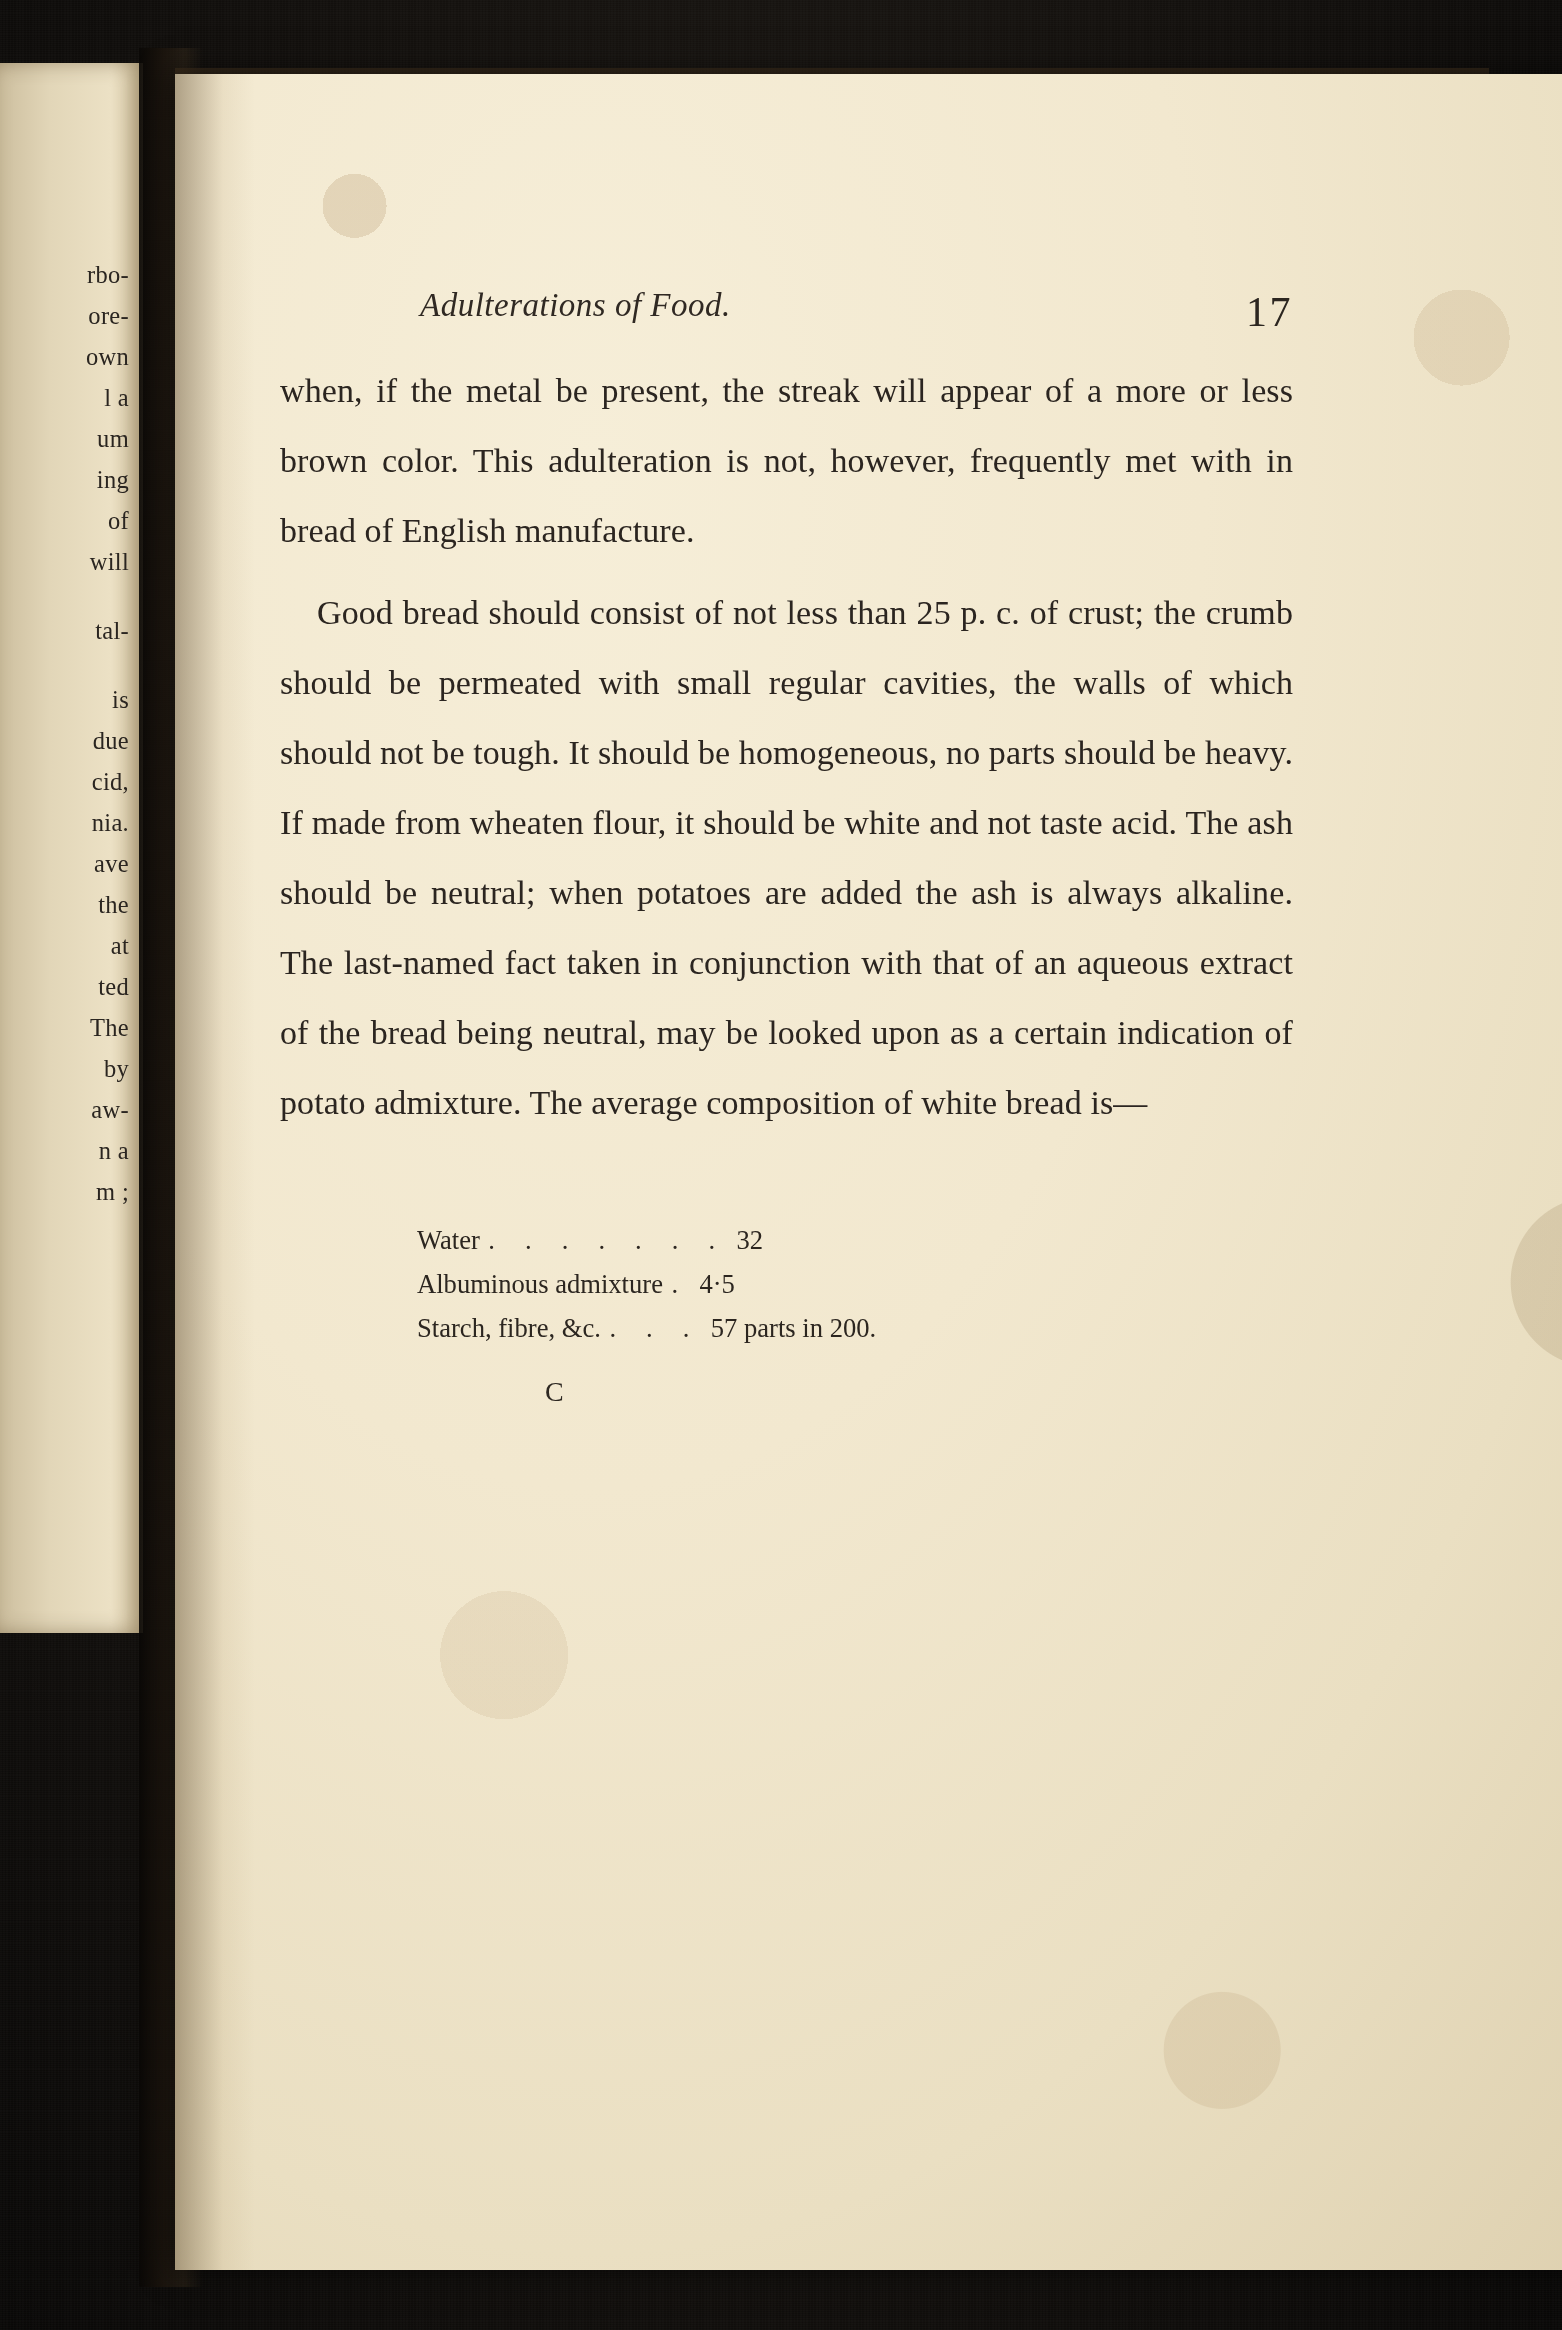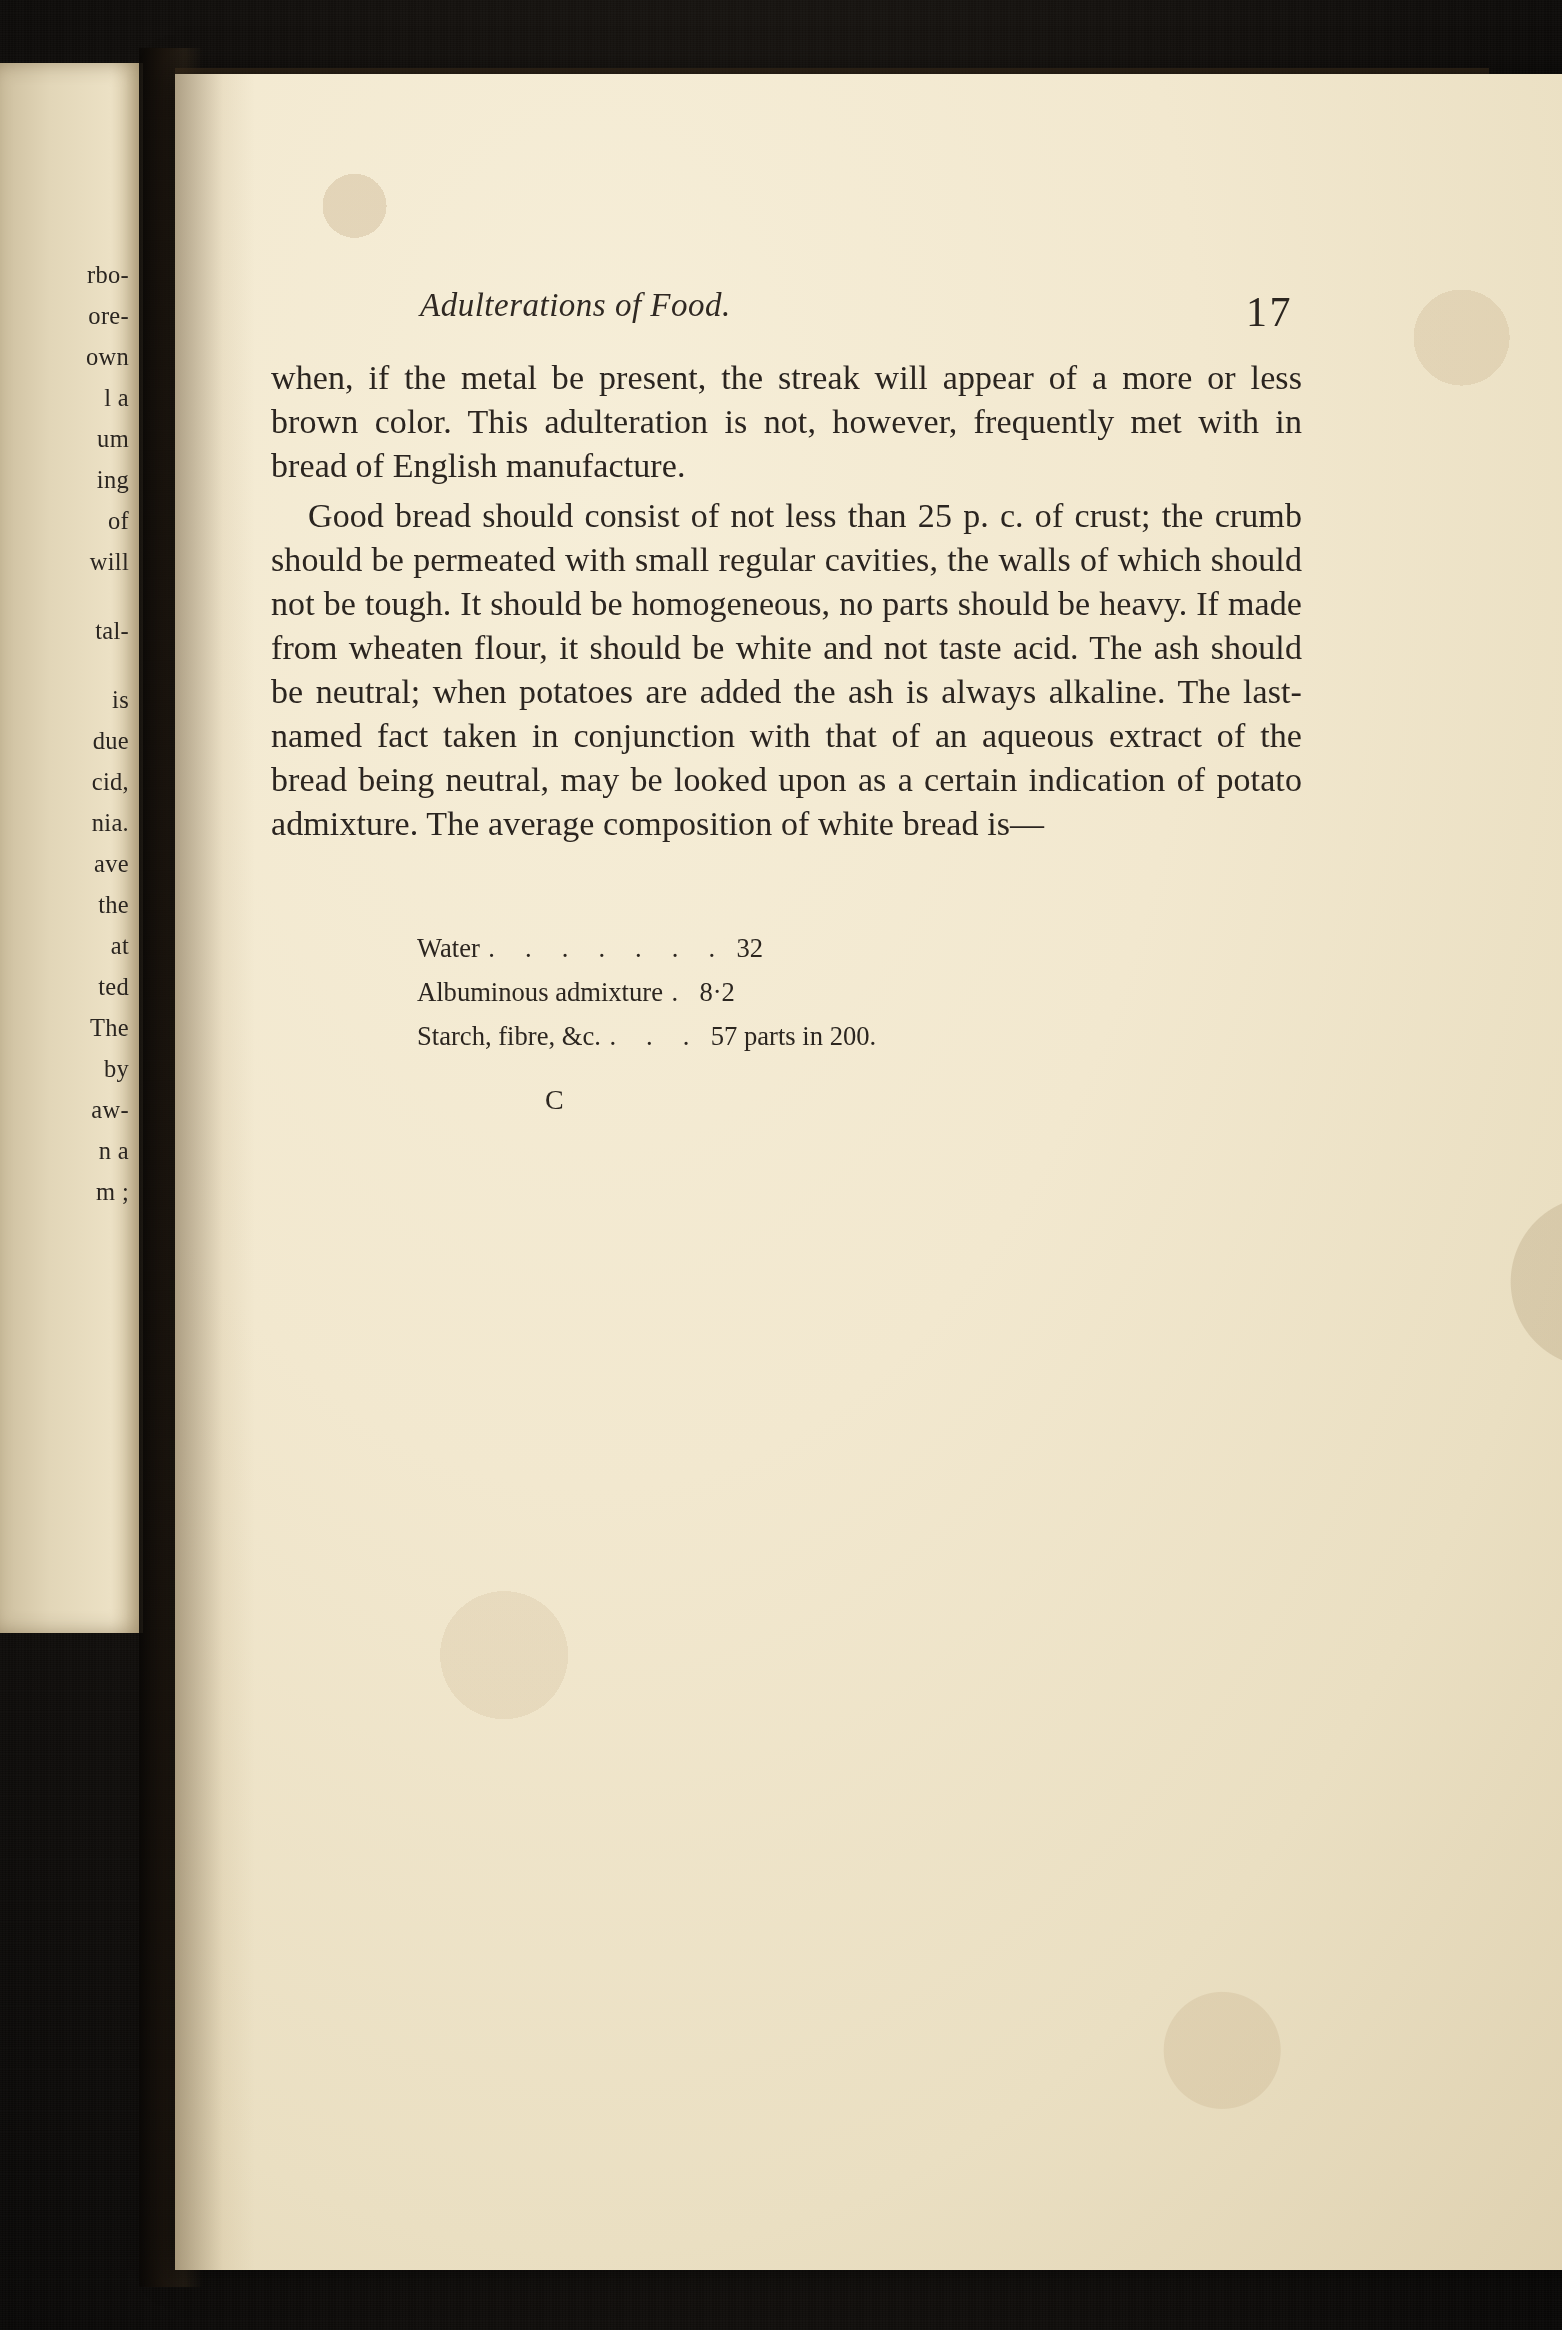--- a/index.html
+++ b/index.html
@@ -137,25 +137,25 @@
     position: absolute;
     right: 11.7px;
     top: 1.1px;
     font-size: 42px;
     letter-spacing: 2.7px;
     color: #2c2620;
   }
 
   .para {
     font-size: 34px;
-    line-height: 44px;
+    line-height: 70px;
     text-align: justify;
     color: #2b2520;
     letter-spacing: 0.1px;
-    margin: 3px;
+    margin: 12px;
   }
   .para.first { margin-top: 32px; }
   .para.second { margin-top: 6.4px; text-indent: 37px; }
 
   .table {
     margin-top: 80px;
     margin-left: 149px;
     font-size: 26.6px;
     line-height: 44px;
     color: #2c2620;
@@ -241,21 +241,21 @@
 
       <div class="table">
         <div class="trow">
           <span class="tlabel">Water</span>
           <span class="tdots">. . . . . . .</span>
           <span class="tval">32</span>
         </div>
         <div class="trow">
           <span class="tlabel">Albuminous admixture</span>
           <span class="tdots">.</span>
-          <span class="tval">8·2</span>
+          <span class="tval">4·5</span>
         </div>
         <div class="trow">
           <span class="tlabel">Starch, fibre, &amp;c.</span>
           <span class="tdots">. . .</span>
           <span class="tval">57 parts in 200.</span>
         </div>
       </div>
 
       <div class="signature">C</div>
 

